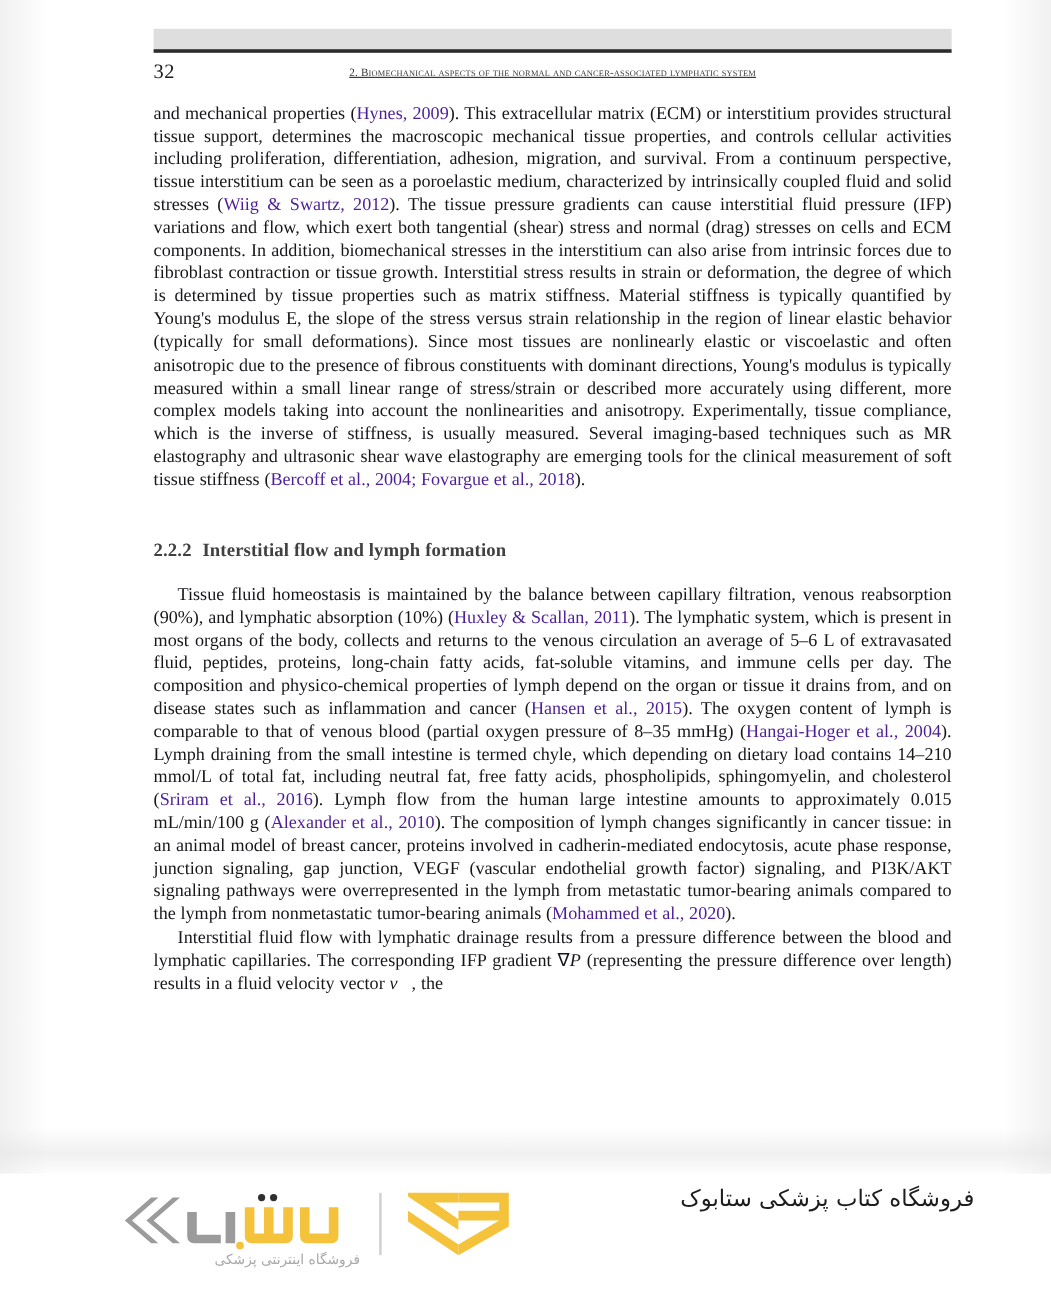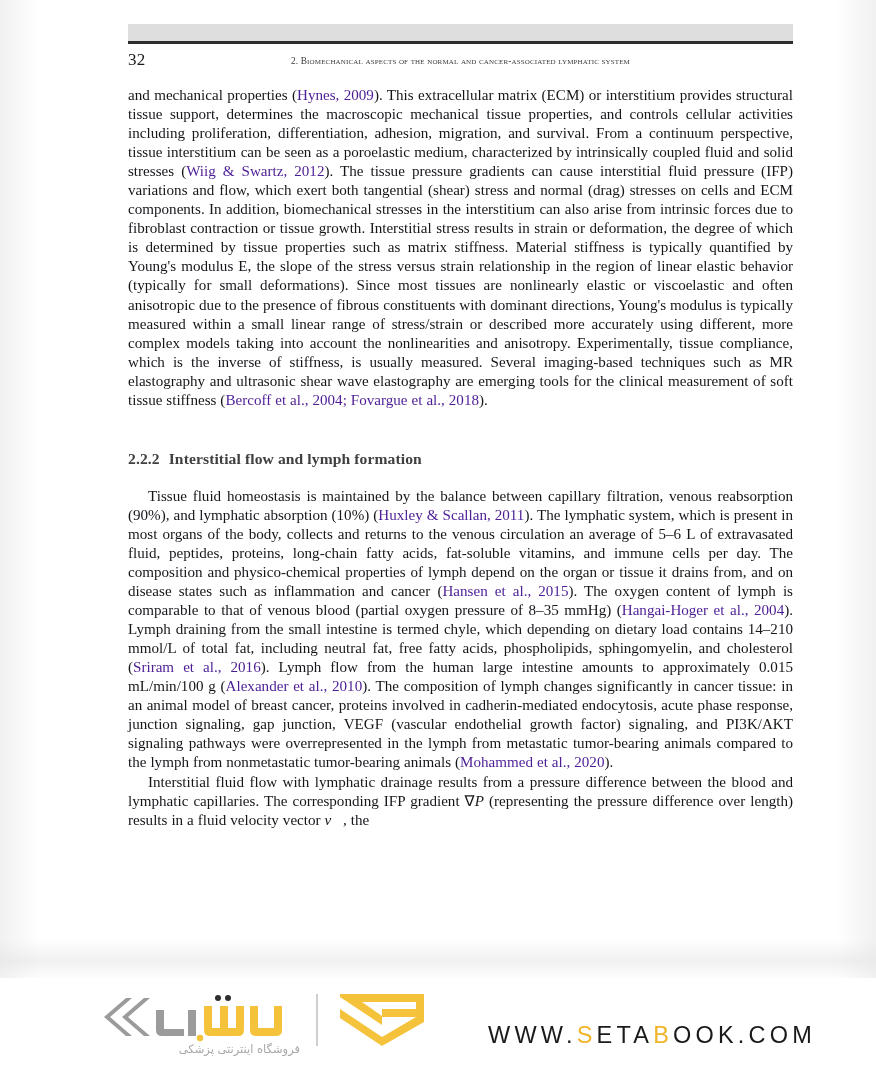--- a/index.html
+++ b/index.html
@@ -61,20 +61,21 @@
   #running-title {
     position: absolute;
     left: 0;
     top: 6px;
     width: 665px;
     text-align: center;
     font-size: 9.3px;
     color: #3a3a3a;
     letter-spacing: 0.15px;
     font-variant: small-caps;
+    text-decoration: underline;
   }
 
   
   #text-column {
     position: absolute;
     left: 128px;
     top: 86px;
     width: 665px;
   }
   .para {
@@ -283,17 +284,17 @@
       <div id="logo-chevrons">
         <svg width="92" height="56" viewBox="0 0 92 56" xmlns="http://www.w3.org/2000/svg" aria-hidden="true">
           <path d="M4 2 L46 2 L46 10 L26 10 L46 24 L46 33 L4 5 Z" fill="#f5c33b"></path>
           <path d="M4 17 L46 45 L46 54 L4 26 Z" fill="#f5c33b"></path>
           <path d="M88 2 L88 30 L46 54 L46 45 L80 25 L46 25 L46 17 L80 17 L80 10 L46 10 L46 2 Z" fill="#f5c33b"></path>
         </svg>
       </div>
     </div>
 
     <div id="brand-text">
-      <div id="brand-url"><span>WWW.</span><span class="hl">S</span><span>ETA</span><span class="hl">B</span><span>OOK.COM</span></div>
+      <div id="brand-fa">فروشگاه کتاب پزشکی ستابوک</div>
     </div>
 
   </div>
 </div>
 
 </body></html>

